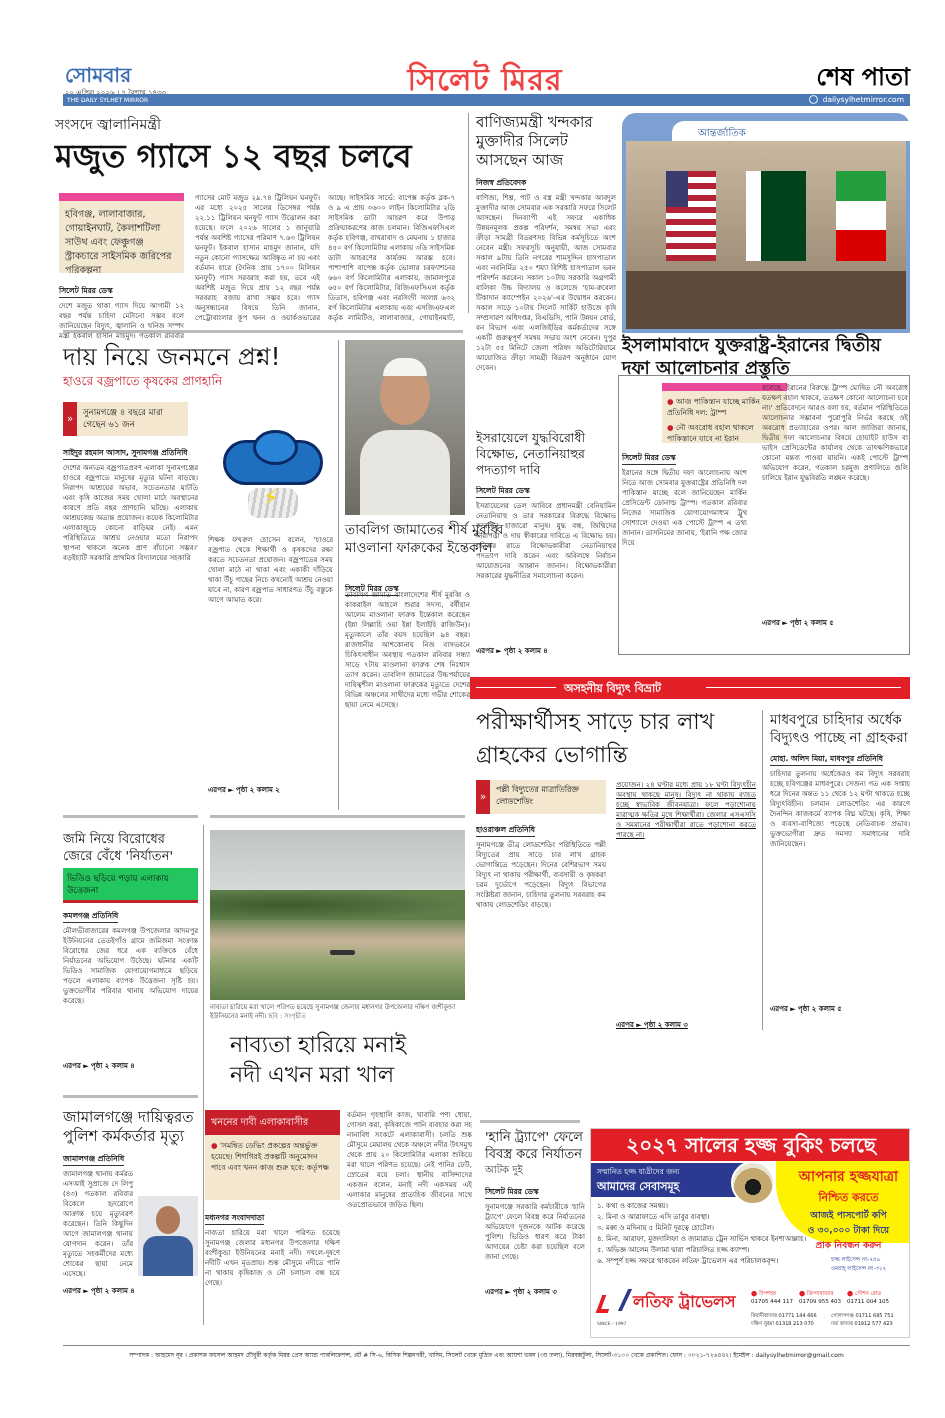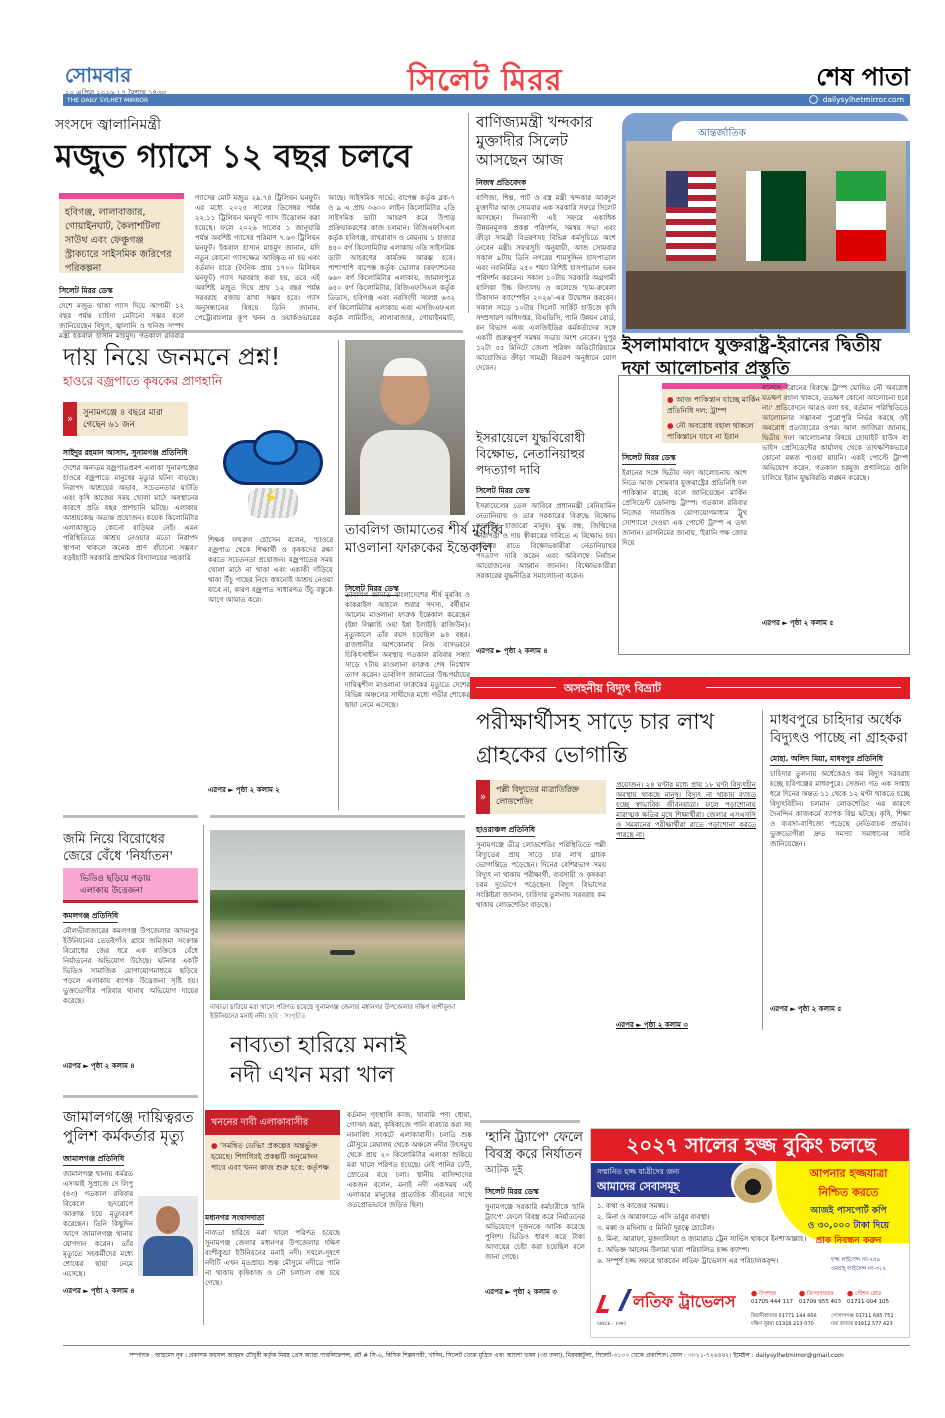--- a/index.html
+++ b/index.html
@@ -4,21 +4,21 @@
 <style>
 *{box-sizing:border-box;margin:0;padding:0}
 body{width:945px;height:1418px;background:#fff;font-family:"DejaVu Sans",sans-serif;color:#111;position:relative;overflow:hidden}
 .abs{position:absolute}
 .txt{font-size:7px;line-height:10px;color:#222;text-align:justify}
 .byline{font-size:7.5px;font-weight:bold;border-bottom:1px solid #333;display:inline-block;margin:4px 0 3px}
 .cont{font-size:7px;font-weight:bold;margin-top:4px}
 .hl{font-family:"DejaVu Sans",sans-serif;font-weight:normal;color:#111}
 .rule{background:#bbb;height:3px}
 .vrule{background:#999;width:1px}
-.highlightbox{background:#f3e7d0;border-top:6px solid #ec4899}
+.highlightbox{background:#f3e7d0;border-top:8px solid #ec4899}
 .bullet{color:#c8202a}
 </style>
 </head>
 <body>
 
 <div class="abs" style="left:65px;top:60px;width:845px;height:50px;">
   <div class="abs" style="left:0;top:0;font-size:20px;font-weight:bold;color:#3c6eb4;">সোমবার</div>
   <div class="abs" style="left:0;top:27px;font-size:7px;color:#222;">২০ এপ্রিল ২০২৬ । ৭ বৈশাখ ১৪৩৩</div>
   <div class="abs" style="left:300px;top:-4px;width:240px;text-align:center;font-size:30px;font-weight:bold;color:#ef4444;letter-spacing:1px;">সিলেট মিরর</div>
   <div class="abs" style="right:0;top:-2px;font-size:24px;font-weight:bold;color:#000;">শেষ পাতা</div>
@@ -154,21 +154,21 @@
   <span class="byline">মোহা. অলিদ মিয়া, মাধবপুর প্রতিনিধি</span>
   <div class="txt" style="height:230px;overflow:hidden;">চাহিদার তুলনায় অর্ধেকেরও কম বিদ্যুৎ সরবরাহ হচ্ছে হবিগঞ্জের মাধবপুরে। সেজন্য গত এক সপ্তাহ ধরে দিনের অন্তত ১১ থেকে ১২ ঘণ্টা থাকতে হচ্ছে বিদ্যুৎবিহীন। চলমান লোডশেডিং এর কারণে দৈনন্দিন কাজকর্মে ব্যাপক বিঘ্ন ঘটছে। কৃষি, শিক্ষা ও ব্যবসা-বাণিজ্যে পড়েছে নেতিবাচক প্রভাব। ভুক্তভোগীরা দ্রুত সমস্যা সমাধানের দাবি জানিয়েছেন।</div>
   <div class="cont">এরপর ► পৃষ্ঠা ২ কলাম ৫</div>
 </div>
 
 <div class="abs rule" style="left:63px;top:815px;width:135px;"></div>
 <div class="abs rule" style="left:210px;top:815px;width:255px;"></div>
 
 <div class="abs" style="left:63px;top:830px;width:135px;height:260px;">
   <div class="hl" style="font-size:13px;line-height:17px;">জমি নিয়ে বিরোধের জেরে বেঁধে 'নির্যাতন'</div>
-  <div style="background:#f9a8d4;border-bottom:3px solid #c8202a;padding:4px 17px;margin-top:4px;">
+  <div style="background:#22c55e;border-bottom:3px solid #c8202a;padding:4px 4px;margin-top:4px;">
     <div style="font-size:8.5px;line-height:12px;">ভিডিও ছড়িয়ে পড়ায় এলাকায় উত্তেজনা</div>
   </div>
   <span class="byline">কমলগঞ্জ প্রতিনিধি</span>
   <div class="txt" style="height:130px;overflow:hidden;">মৌলভীবাজারের কমলগঞ্জ উপজেলার আদমপুর ইউনিয়নের তেতইগাঁও গ্রামে জমিজমা সংক্রান্ত বিরোধের জের ধরে এক ব্যক্তিকে বেঁধে নির্যাতনের অভিযোগ উঠেছে। ঘটনার একটি ভিডিও সামাজিক যোগাযোগমাধ্যমে ছড়িয়ে পড়লে এলাকায় ব্যাপক উত্তেজনা সৃষ্টি হয়। ভুক্তভোগীর পরিবার থানায় অভিযোগ দায়ের করেছে।</div>
   <div class="cont">এরপর ► পৃষ্ঠা ২ কলাম ৪</div>
 </div>
 <div class="abs vrule" style="left:203px;top:825px;height:500px;"></div>
 
 <div class="abs" style="left:210px;top:830px;width:255px;height:170px;background:linear-gradient(#bfc4c0 0%,#d7dbd8 35%,#5f7e4a 50%,#c7b59a 65%,#8ca16a 80%,#5f7e4a 100%);overflow:hidden;">
   <div class="abs" style="left:0;top:60px;width:255px;height:30px;background:radial-gradient(ellipse at 30% 50%,#3d5a2c,#5f7e4a 70%);"></div>
@@ -212,21 +212,21 @@
 </div>
 
 <div class="abs" style="left:590px;top:1128px;width:320px;height:210px;background:#fff;border:1px solid #ccc;overflow:hidden;">
   <div class="abs" style="left:0;top:0;width:320px;height:32px;background:#e21f26;color:#fff;font-size:20px;font-weight:bold;text-align:center;line-height:32px;">২০২৭ সালের হজ্জ বুকিং চলছে</div>
   <div class="abs" style="left:0;top:34px;width:160px;height:34px;background:#2b3990;padding:3px 6px;">
     <div style="font-size:7.5px;color:#fff;">সম্মানিত হজ্জ যাত্রীদের জন্য</div>
     <div style="font-size:11px;color:#fff;font-weight:bold;">আমাদের সেবাসমূহ</div>
   </div>
   <div class="abs" style="left:140px;top:32px;width:44px;height:44px;border-radius:50%;background:radial-gradient(circle at 50% 60%,#1b1b1b 0 25%,#c5a86d 26% 60%,#e9e3d3 61%);border:2px solid #fff;"></div>
   <div class="abs" style="left:185px;top:32px;width:135px;height:82px;background:#fff200;border-radius:0 0 0 60px;padding:4px 2px 0 12px;text-align:center;">
-    <div style="font-size:11px;font-weight:bold;color:#e21f26;">আপনার হজ্জযাত্রা</div>
+    <div style="font-size:14px;font-weight:bold;color:#e21f26;">আপনার হজ্জযাত্রা</div>
     <div style="font-size:11px;font-weight:bold;color:#e21f26;">নিশ্চিত করতে</div>
     <div style="font-size:9px;font-weight:bold;color:#2b3990;">আজই পাসপোর্ট কপি</div>
     <div style="font-size:9px;font-weight:bold;color:#2b3990;">ও ৩০,০০০ টাকা দিয়ে</div>
     <div style="font-size:9px;font-weight:bold;color:#e21f26;">প্রাক নিবন্ধন করুন</div>
   </div>
   <div class="abs" style="left:6px;top:72px;width:230px;font-size:7px;line-height:11px;color:#111;">
     <div>১. কথা ও কাজের সমন্বয়।</div>
     <div>২. মিনা ও আরাফাতে এসি তাবুর ব্যবস্থা।</div>
     <div>৩. মক্কা ও মদিনায় ৫ মিনিট দূরত্বে হোটেল।</div>
     <div>৪. মিনা, আরাফা, মুজদালিফা ও জামারাত ট্রেন সার্ভিস থাকবে ইনশাআল্লাহ।</div>

